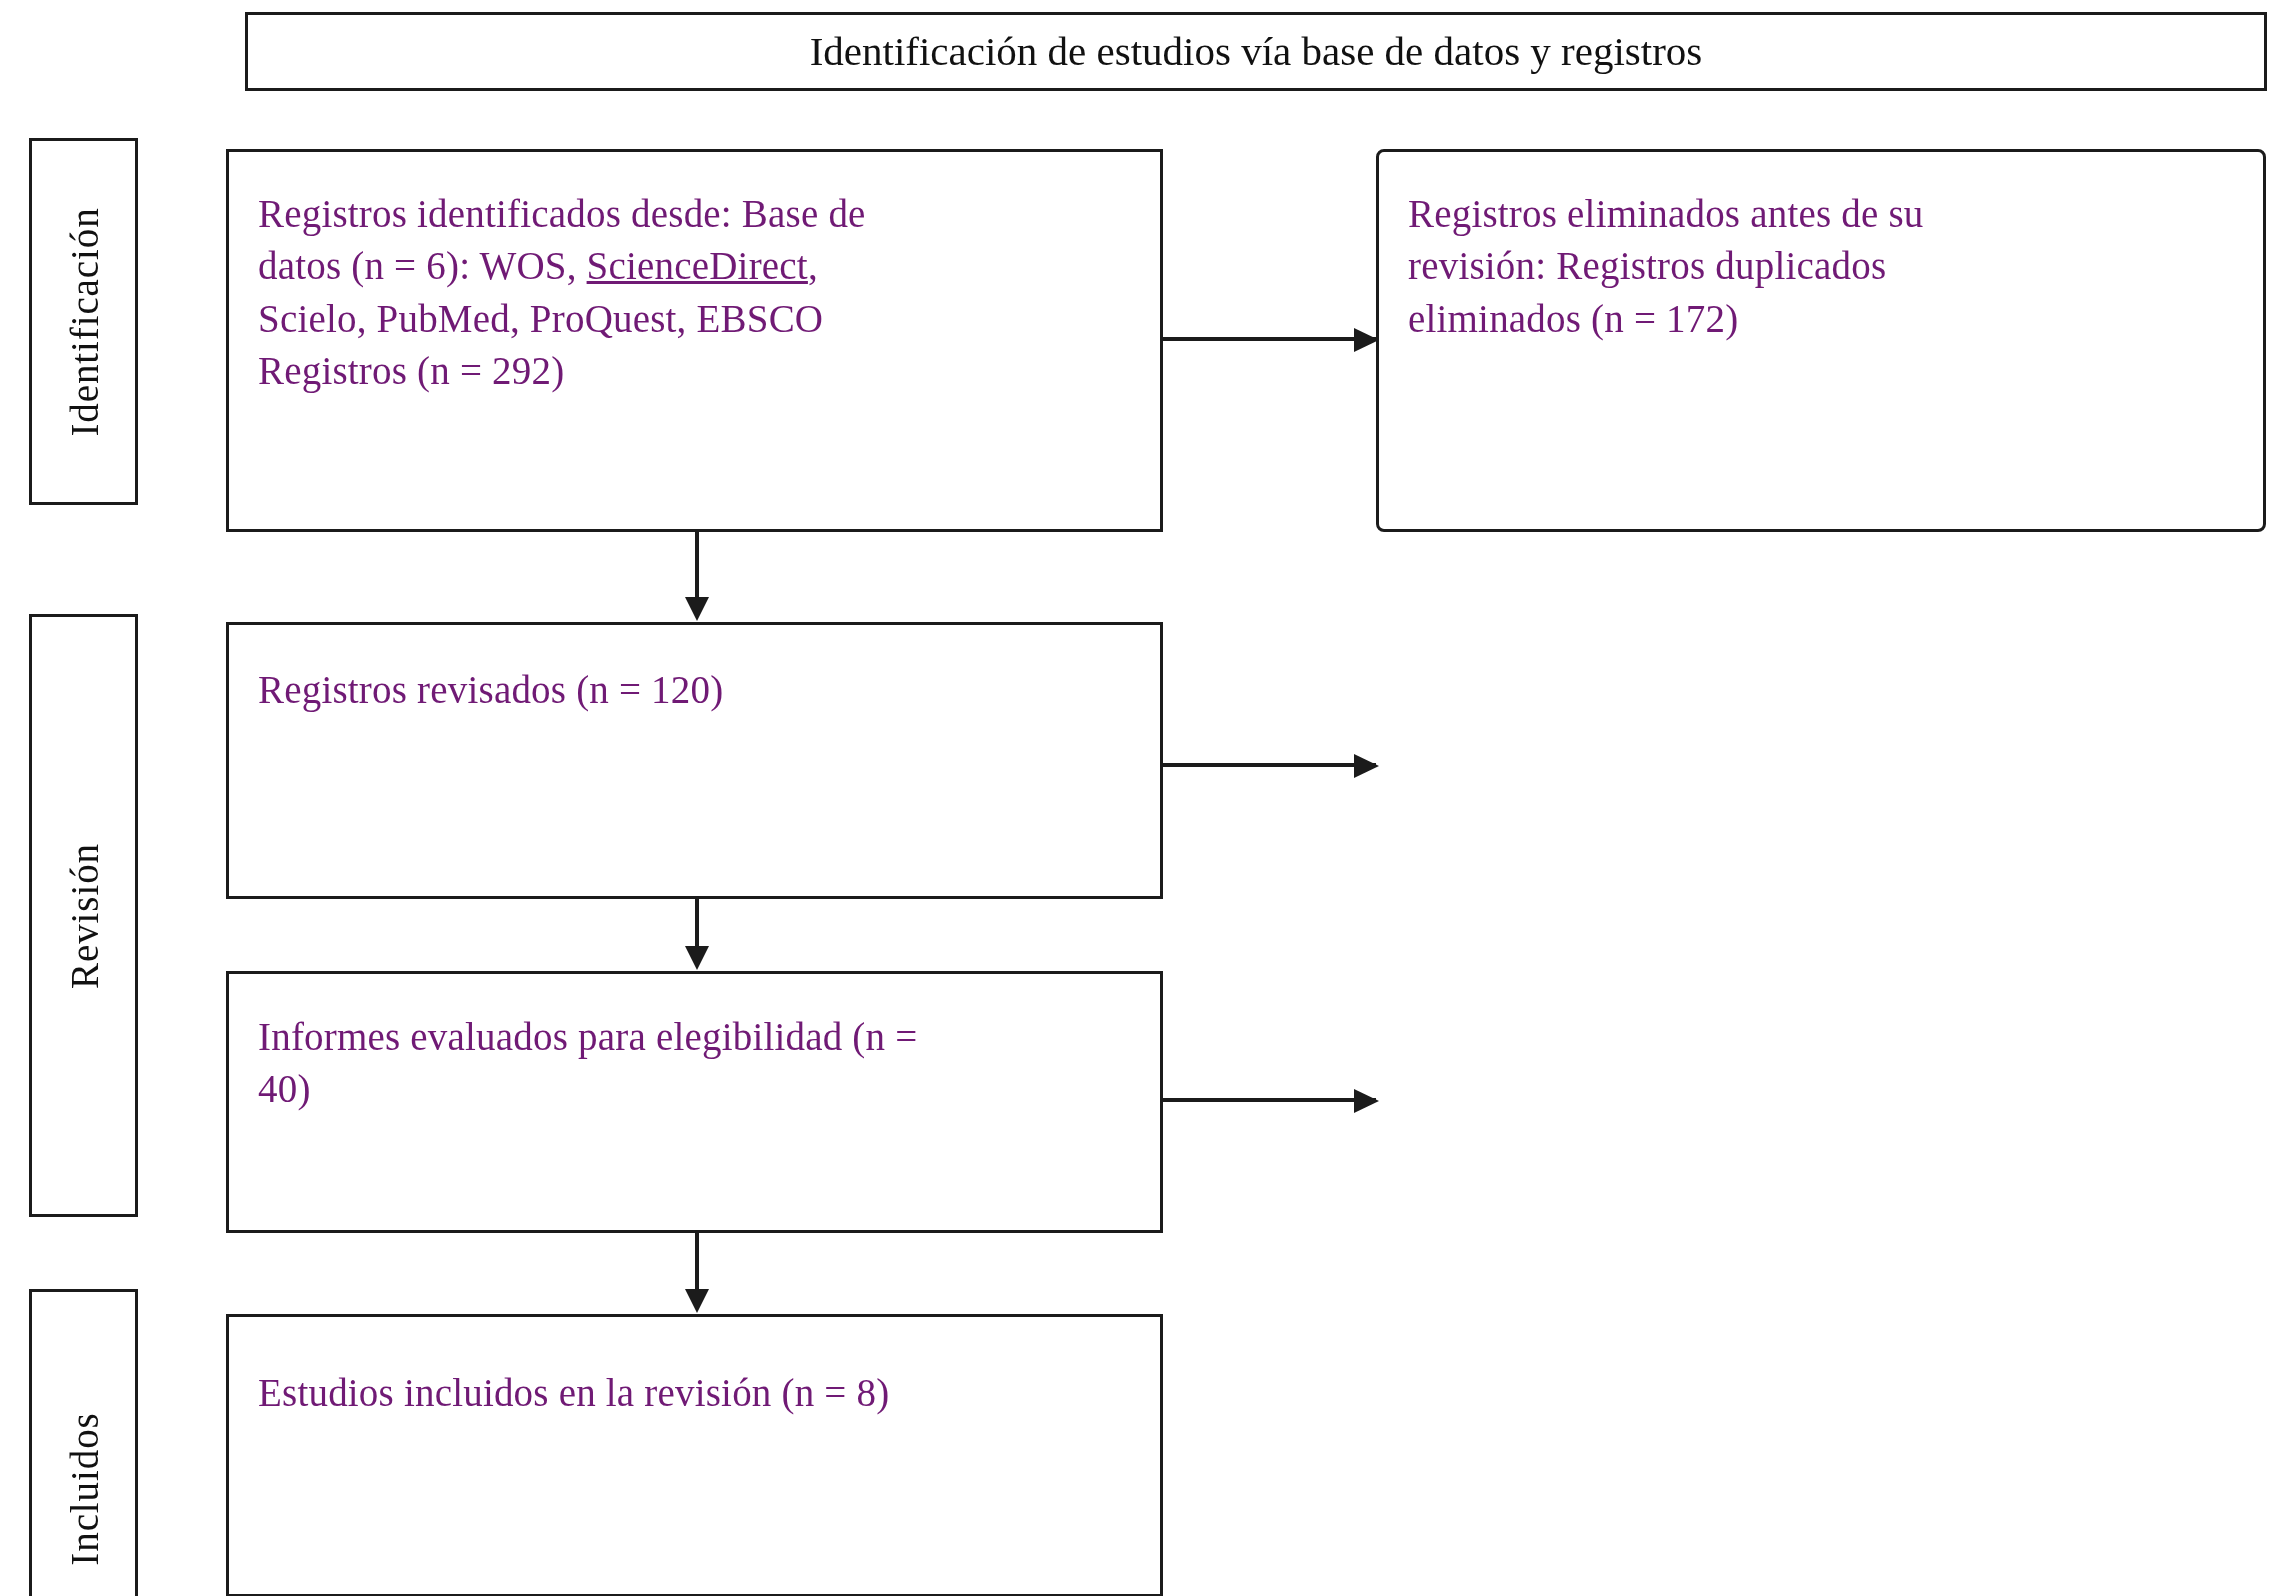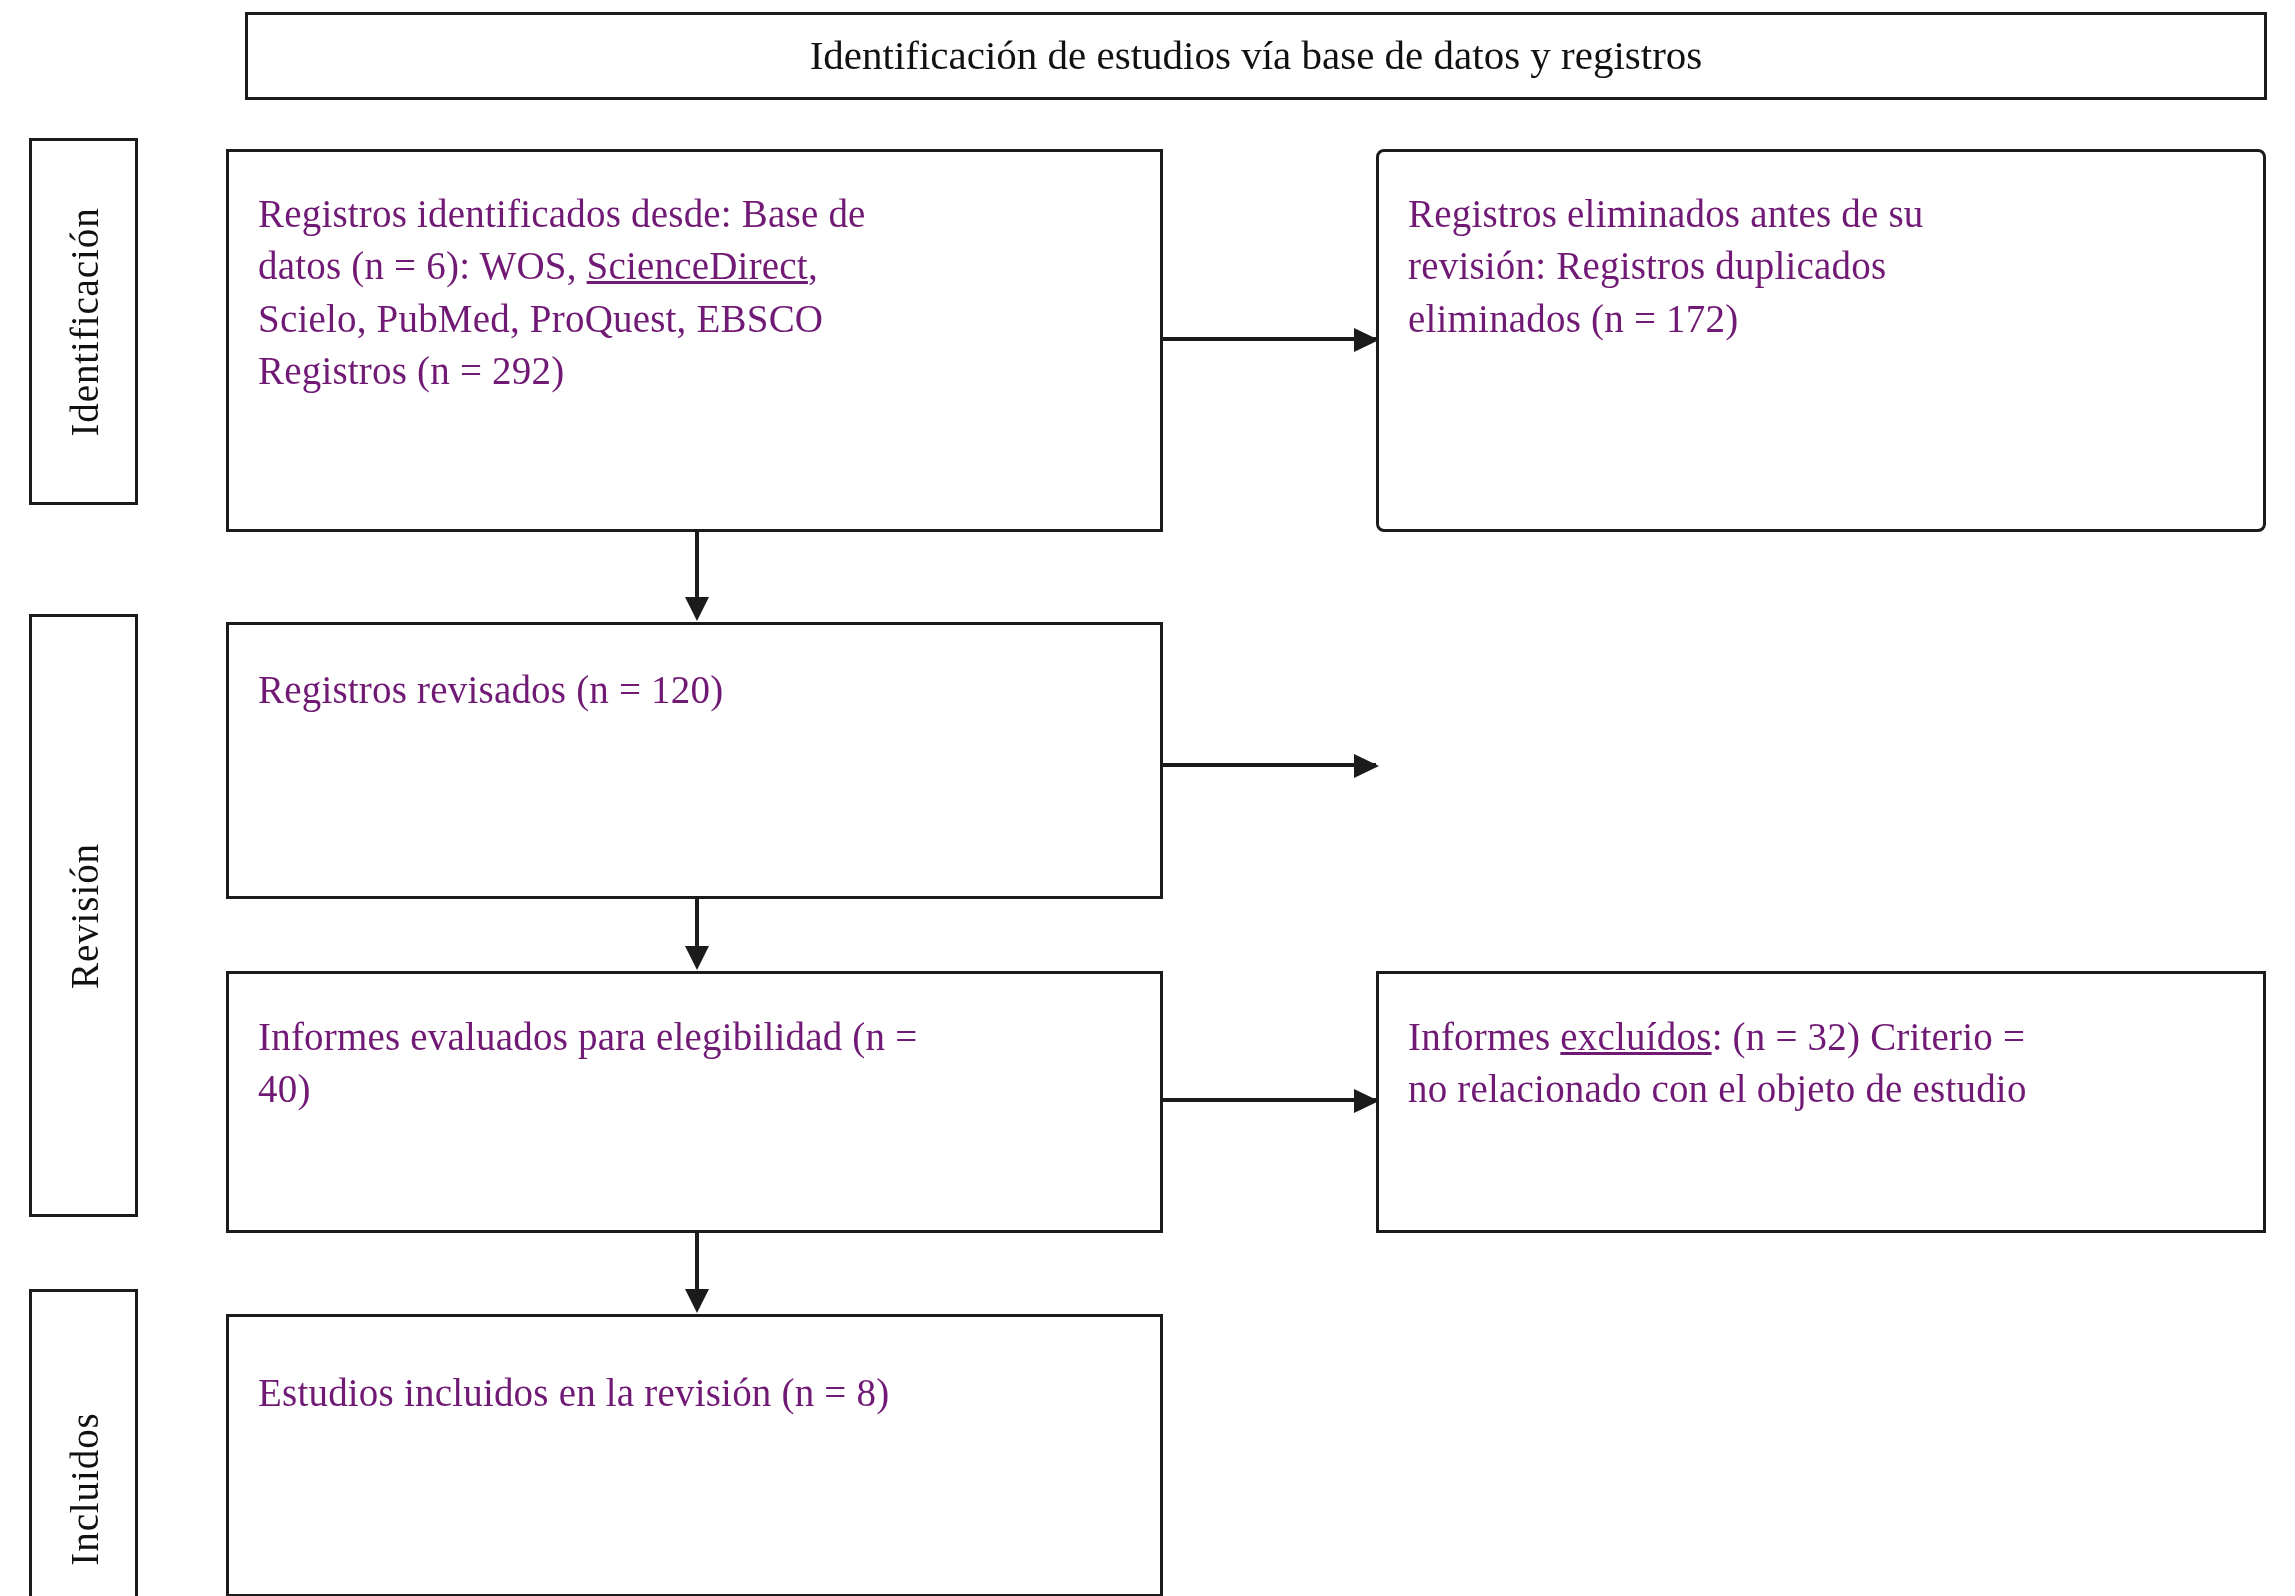--- a/index.html
+++ b/index.html
@@ -33,21 +33,21 @@
     line-height: 1.34;
     color: #701a75;
     letter-spacing: 0.2px;
   }
 
   
   #header-box {
     left: 245px;
     top: 12px;
     width: 2022px;
-    height: 88px;
+    height: 79px;
   }
   #header-title {
     position: absolute;
     left: 0;
     right: 0;
     top: 50%;
     transform: translateY(-50%);
     text-align: center;
     font-size: 41px;
     line-height: 1.2;
@@ -190,26 +190,20 @@
   <div class="arrow-h" id="arrow-screened-exc"></div>
   <div class="arrow-v" id="arrow-screened-elig"></div>
 
   <div class="box" id="box-eligibility">
     <div class="box-text">
       <div>Informes evaluados para elegibilidad (n =</div>
       <div>40)</div>
     </div>
   </div>
 
-  <div class="box" id="box-reports-exc">
-    <div class="box-text">
-      <div><span>Informes </span><span class="ul">excluídos</span><span>: (n = 32) Criterio =</span></div>
-      <div>no relacionado con el objeto de estudio</div>
-    </div>
-  </div>
 
   <div class="arrow-h" id="arrow-elig-excluded"></div>
   <div class="arrow-v" id="arrow-elig-included"></div>
 
   <div class="box" id="box-included">
     <div class="box-text">
       <div>Estudios incluidos en la revisión (n = 8)</div>
     </div>
   </div>
 

